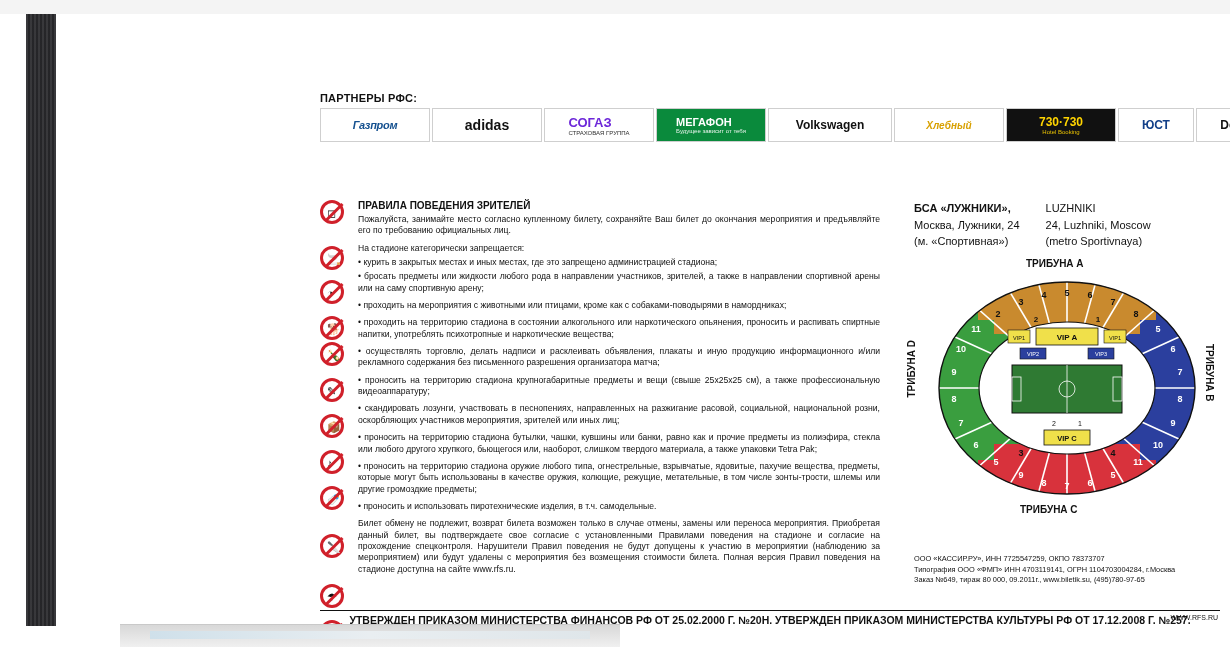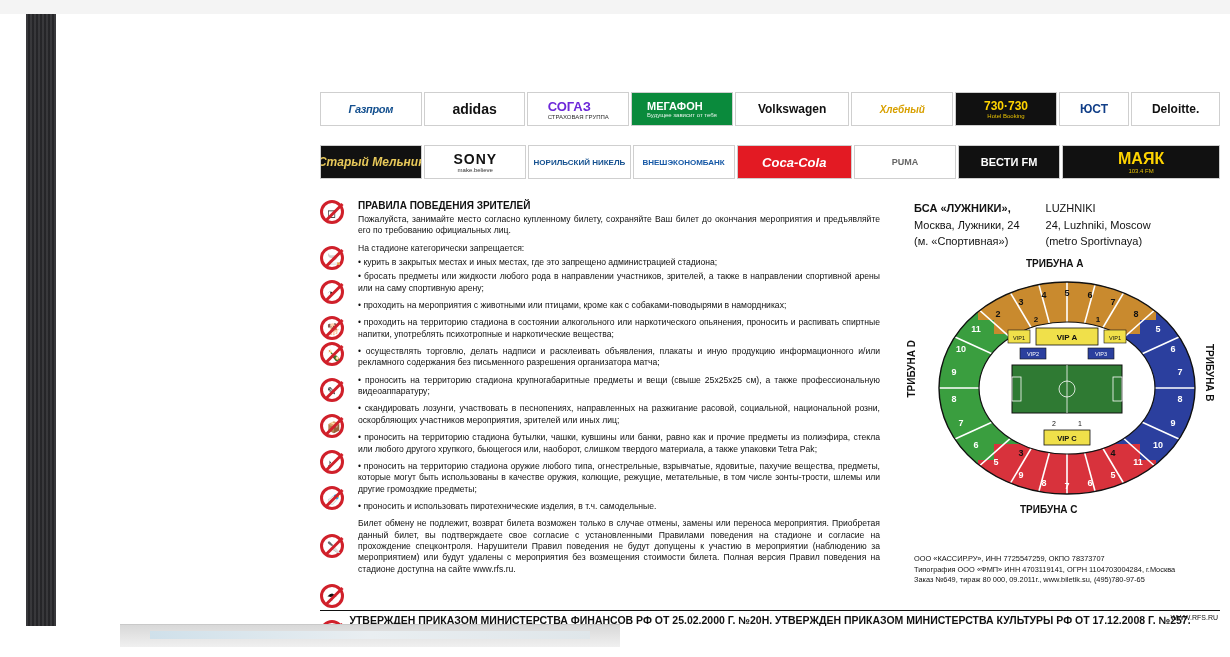--- a/index.html
+++ b/index.html
@@ -15,21 +15,21 @@
   .scan-strip{position:absolute;left:120px;bottom:10px;width:500px;height:22px;
       background:linear-gradient(to bottom,#d8d8d8,#f0f0f0);border-top:1px solid #c9c9c9;}
   .scan-strip2{position:absolute;left:150px;bottom:18px;width:440px;height:8px;
       background:linear-gradient(to right,#cfe0ea,#e9eef1,#dfe6ea);}
 
   .ticket{position:absolute;left:56px;top:14px;width:1174px;height:612px;background:#fff;}
 
   
   .partners{position:absolute;left:264px;top:78px;width:900px;}
   .partners-title{font-size:11px;font-weight:bold;color:#111;margin-bottom:4px;letter-spacing:.2px;}
-  .logo-grid{display:flex;flex-direction:column;gap:19px;}
+  .logo-grid{display:flex;flex-direction:row;gap:2px;}
   .logo-row{display:flex;gap:2px;}
   .logo{height:32px;border:1px solid #cfcfcf;background:#fff;display:flex;align-items:center;justify-content:center;
       font-size:10px;font-weight:bold;color:#111;overflow:hidden;position:relative;}
   .logo span.t{white-space:nowrap;}
   .lg-gazprom{width:108px;background:#ffffff;color:#1d5fa8;}
   .lg-gazprom .t{font-size:11px;font-style:italic;color:#14508f;letter-spacing:-.3px;}
   .lg-adidas{width:108px;}
   .lg-adidas .t{font-size:14px;}
   .lg-sogaz{width:108px;}
   .lg-sogaz .t{font-size:13px;color:#6d28d9;font-weight:bold;}
@@ -97,20 +97,21 @@
 <body>
 
 <div class="scan-top"></div>
 <div class="scan-left"></div>
 <div class="spine"></div>
 <div class="spine-lines"></div>
 
 <div class="ticket">
 
   <div class="partners">
+    <div class="partners-title">ПАРТНЕРЫ РФС:</div>
     <div class="logo-grid">
       <div class="logo-row">
         <div class="logo lg-gazprom">
             <span class="t">Газпром</span>
           </div>
         <div class="logo lg-adidas">
             <span class="t">adidas</span>
           </div>
         <div class="logo lg-sogaz">
             <span><span class="t">СОГАЗ</span><span class="sub">СТРАХОВАЯ ГРУППА</span></span>

